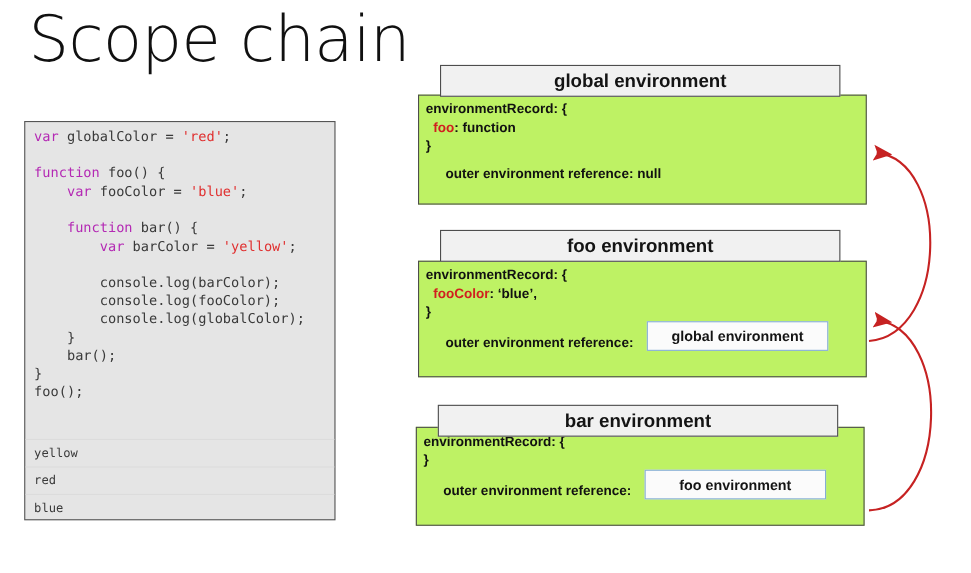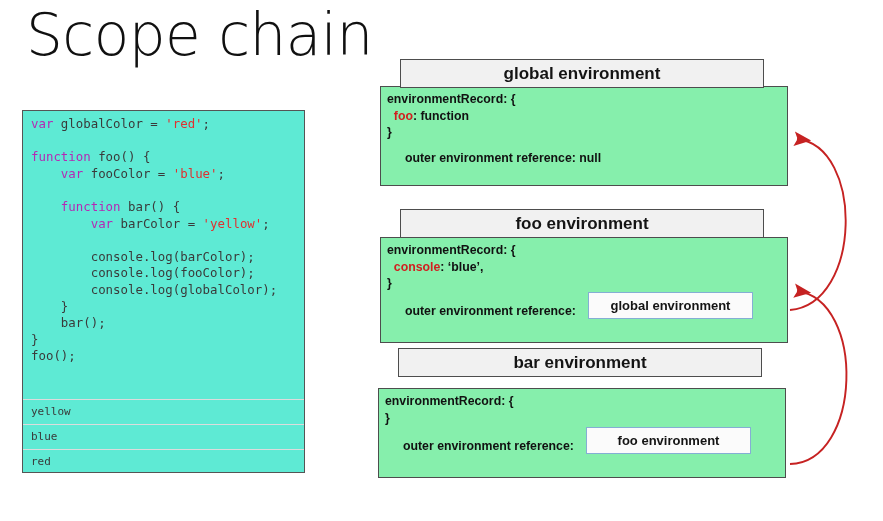--- a/index.html
+++ b/index.html
@@ -21,21 +21,21 @@
     letter-spacing:-0.5px;
     color:#101010;
     line-height:1.0;
     white-space:nowrap;
   }
 
   
   #code-panel{
     position:absolute;left:22px;top:110px;
     width:283px;height:363px;
-    background:#5eead4;
+    background:#e5e5e5;
     border:1.5px solid #555555;
     box-sizing:border-box;
     overflow:hidden;
   }
   #code-listing{
     position:absolute;left:8px;top:5px;
     font-family:"DejaVu Sans Mono","Liberation Mono",monospace;
     font-size:12.4px;
     line-height:16.6px;
     color:#3a3a3a;
@@ -67,21 +67,21 @@
     box-sizing:border-box;
     text-align:center;
     font-size:17px;
     font-weight:bold;
     color:#141414;
     line-height:27px;
     z-index:3;
   }
   .env-body{
     position:absolute;
-    background:#86efac;
+    background:#bef264;
     border:1.6px solid #4d4d4d;
     box-sizing:border-box;
     z-index:2;
     text-decoration:underline;
   }
   .env-text{
     position:absolute;left:6px;top:4px;
     font-size:12.3px;
     font-weight:bold;
     color:#111111;
@@ -117,41 +117,41 @@
 
   <div id="title">Scope chain</div>
 
   <div id="code-panel">
     <div id="code-listing"><div><span class="kw">var </span><span class="plain">globalColor = </span><span class="str">'red'</span><span class="plain">;</span></div><div>&nbsp;</div><div><span class="kw">function </span><span class="plain">foo() {</span></div><div><span class="plain">    </span><span class="kw">var </span><span class="plain">fooColor = </span><span class="str">'blue'</span><span class="plain">;</span></div><div>&nbsp;</div><div><span class="plain">    </span><span class="kw">function </span><span class="plain">bar() {</span></div><div><span class="plain">        </span><span class="kw">var </span><span class="plain">barColor = </span><span class="str">'yellow'</span><span class="plain">;</span></div><div>&nbsp;</div><div><span class="plain">        console.log(barColor);</span></div><div><span class="plain">        console.log(fooColor);</span></div><div><span class="plain">        console.log(globalColor);</span></div><div><span class="plain">    }</span></div><div><span class="plain">    bar();</span></div><div><span class="plain">}</span></div><div><span class="plain">foo();</span></div></div>
     <div id="console-out">
         <div class="console-row">
           <span>yellow</span>
         </div>
         <div class="console-row">
-          <span>blue</span>
+          <span>red</span>
         </div>
         <div class="console-row">
-          <span>red</span>
+          <span>blue</span>
         </div>
       </div>
   </div>
 
   <div id="env-layer">
       <div class="env-header" style="left: 400px; top: 59px; width: 364px; height: 29px;">global environment</div>
       <div class="env-body" style="left: 380px; top: 86px; width: 408px; height: 100px;">
         <div class="env-text"><div>environmentRecord: {</div><div><span class="k">  foo</span><span>: function</span></div><div>}</div></div>
         <div class="outer-line" style="top: 64px;"><span>outer environment reference: </span><span class="n">null</span></div>
       </div>
       <div class="env-header" style="left: 400px; top: 209px; width: 364px; height: 29px;">foo environment</div>
       <div class="env-body" style="left: 380px; top: 237px; width: 408px; height: 106px;">
-        <div class="env-text"><div>environmentRecord: {</div><div><span class="k">  console</span><span>: ‘blue’,</span></div><div>}</div></div>
+        <div class="env-text"><div>environmentRecord: {</div><div><span class="k">  fooColor</span><span>: ‘blue’,</span></div><div>}</div></div>
         <div class="outer-line" style="top: 66px;"><span>outer environment reference:</span></div>
         <div class="ref-box" style="left: 207px; top: 54px; width: 165px; height: 27px; line-height: 25px;">global environment</div>
       </div>
-      <div class="env-header" style="left: 398px; top: 348px; width: 364px; height: 29px;">bar environment</div>
+      <div class="env-header" style="left: 398px; top: 368px; width: 364px; height: 29px;">bar environment</div>
       <div class="env-body" style="left: 378px; top: 388px; width: 408px; height: 90px;">
         <div class="env-text"><div>environmentRecord: {</div><div>}</div></div>
         <div class="outer-line" style="top: 50px;"><span>outer environment reference:</span></div>
         <div class="ref-box" style="left: 207px; top: 38px; width: 165px; height: 27px; line-height: 25px;">foo environment</div>
       </div>
     </div>
 
   <svg id="arrows" viewBox="0 0 883 521">
     <defs>
       <marker id="ah" markerWidth="9" markerHeight="9" refX="7.5" refY="4.5" orient="auto">

